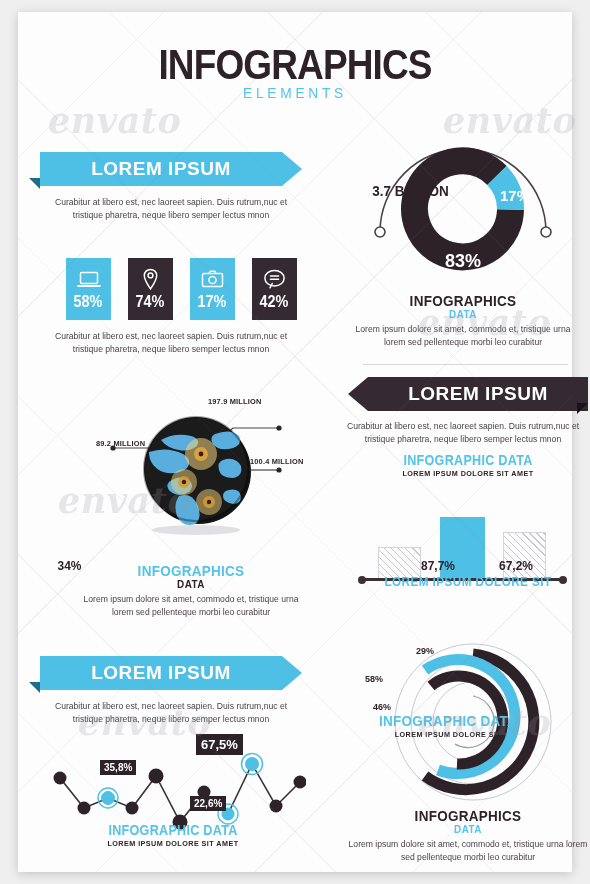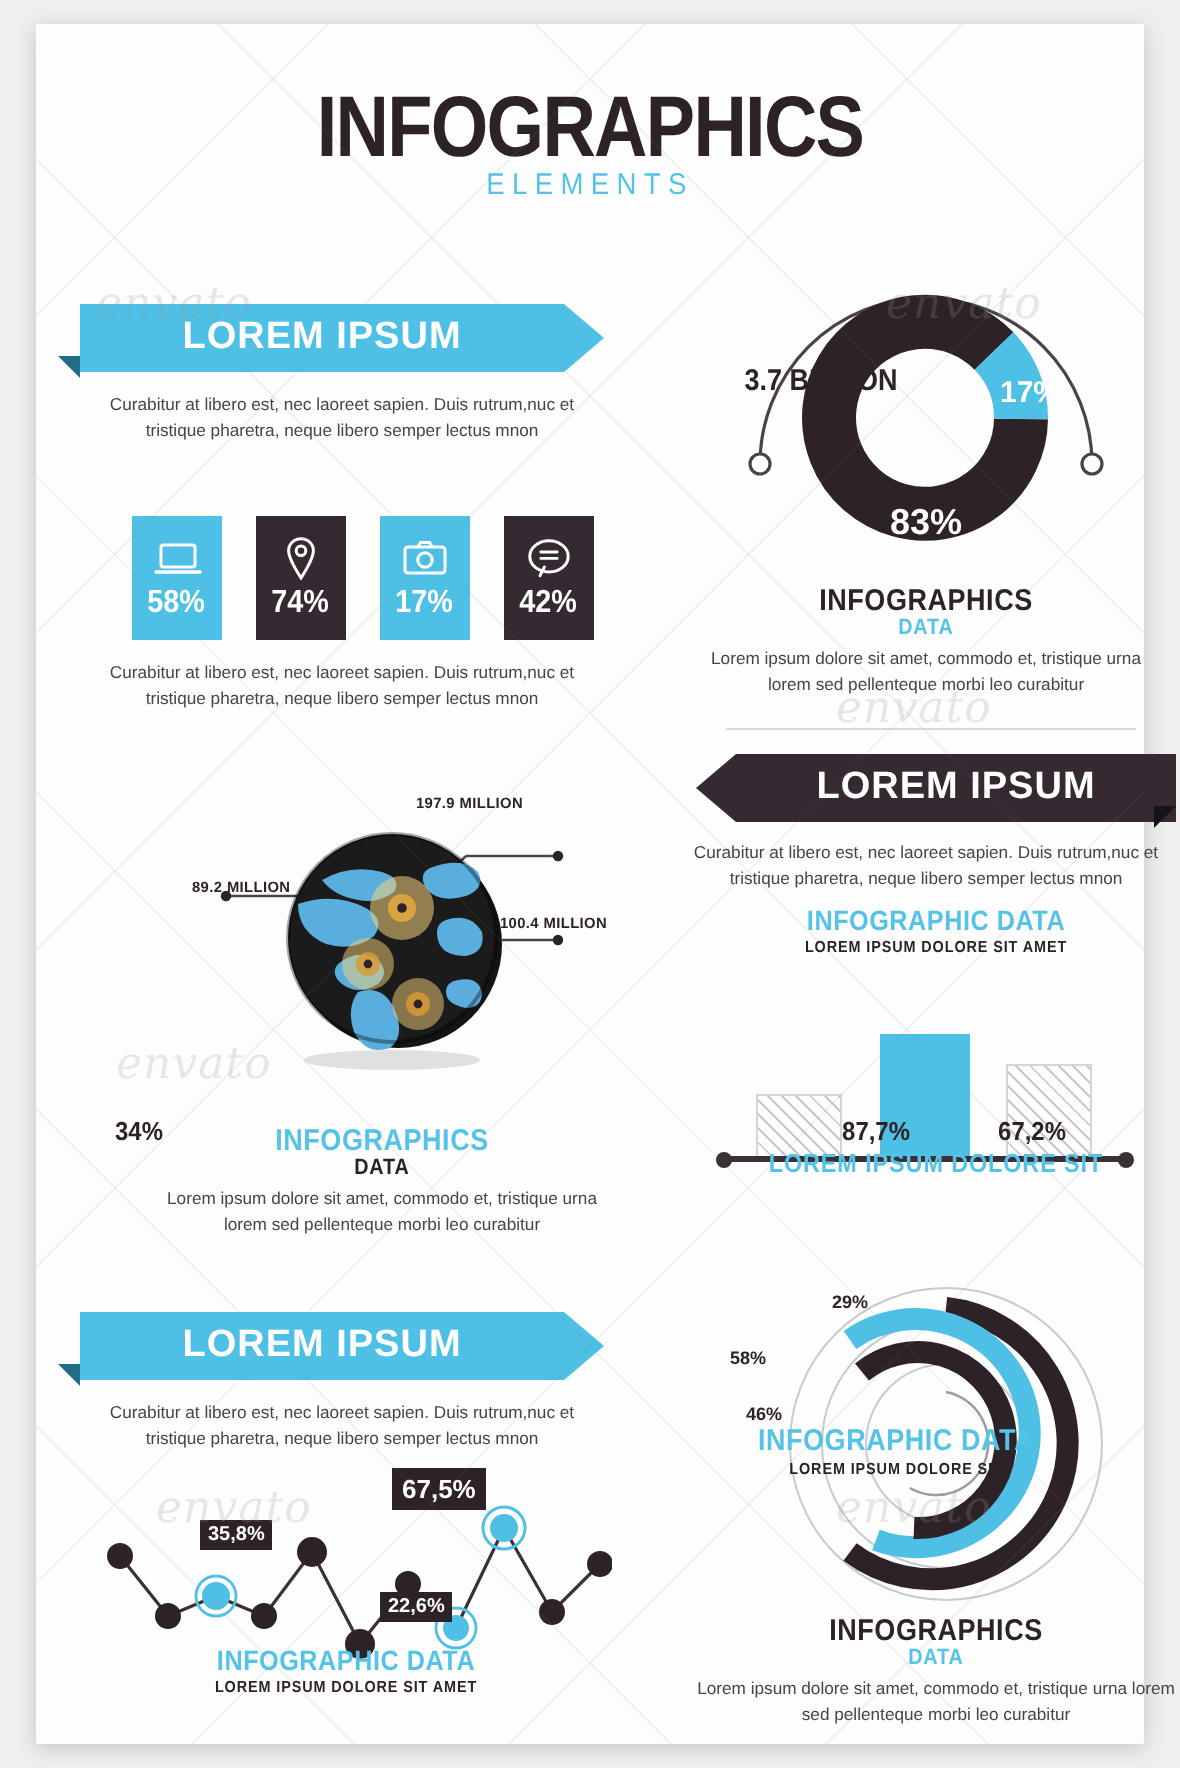--- a/index.html
+++ b/index.html
@@ -19,24 +19,23 @@
   
   .wm {
     position: absolute; inset: 0; pointer-events: none; z-index: 5;
     background-image:
       repeating-linear-gradient(45deg, rgba(120,120,130,.085) 0 1px, transparent 1px 112px),
       repeating-linear-gradient(-45deg, rgba(120,120,130,.085) 0 1px, transparent 1px 112px);
   }
   .wm-text {
     position: absolute; z-index: 6; pointer-events: none;
     color: rgba(150,152,158,.22);
-    font-size: 22px; font-style: italic; font-weight: normal;
+    font-size: 35px; font-style: italic; font-weight: bold;
     letter-spacing: .5px;
     font-family: "DejaVu Serif", serif;
-    margin-top: 40px;
   }
   .inner { position: absolute; inset: 0; z-index: 2; }
 
   
   .title {
     position: absolute; top: 28px; left: 0; right: 0; text-align: center;
     font-family: "Liberation Sans Narrow", "Liberation Sans", sans-serif;
     font-size: 43px; font-weight: bold; letter-spacing: -1px;
     color: #2e2229;
     transform: scaleX(.86); transform-origin: center;

